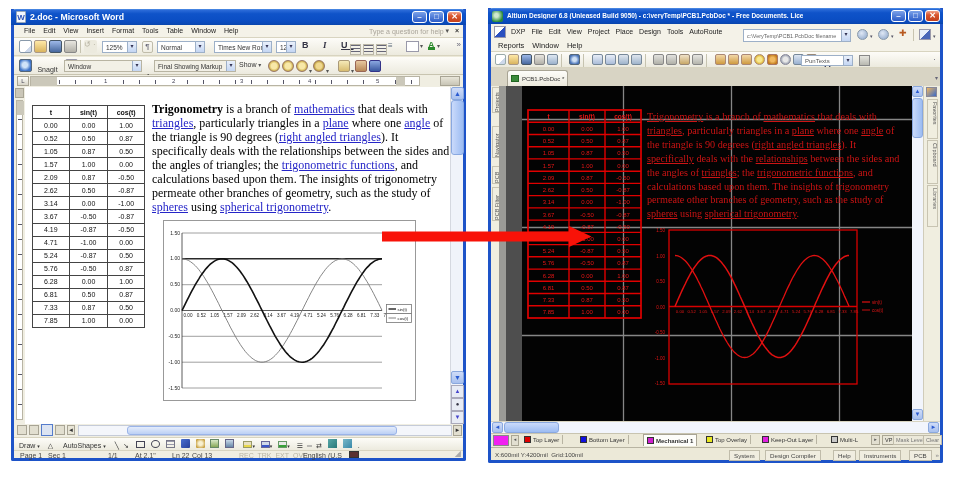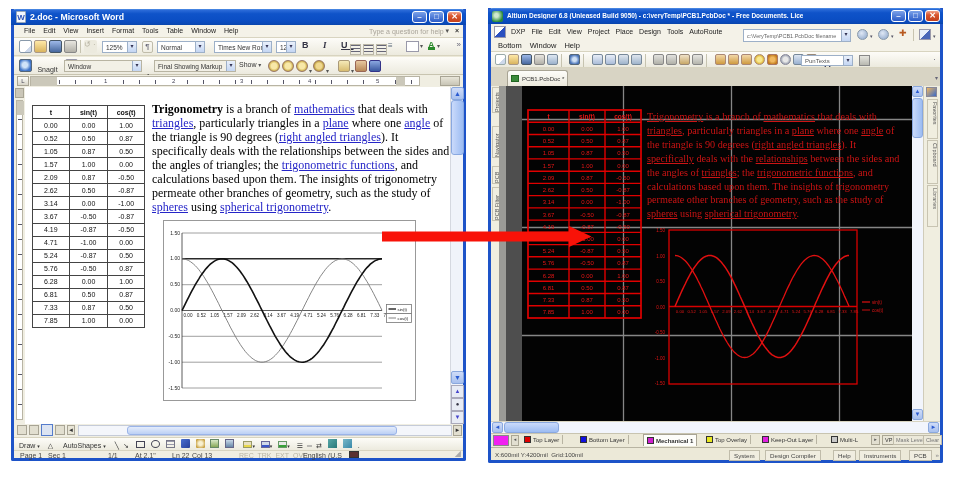--- a/index.html
+++ b/index.html
@@ -292,21 +292,21 @@
   <div class="tbar" id="atitle" style="height:16px;">
     <div class="abs" style="left:4px;top:3px;width:11px;height:11px;background:radial-gradient(circle at 40% 40%,#cfe8cf 20%,#2a8a3a 70%);border-radius:2px;"></div>
     <div class="abs" style="left:19px;top:4px;font-size:6.5px;font-weight:bold;white-space:nowrap;width:296px;overflow:hidden;">Altium Designer 6.8 (Unleased Build 9050) - c:\veryTemp\PCB1.PcbDoc * - Free Documents. Licensed to Li...</div>
     <div class="wbtn" style="right:37px;top:2px;width:15px;height:12px;font-size:8px;line-height:10px;">–</div>
     <div class="wbtn" style="right:20px;top:2px;width:15px;height:12px;font-size:8px;line-height:10px;">□</div>
     <div class="wbtn close" style="right:3px;top:2px;width:15px;height:12px;font-size:8px;line-height:10px;">✕</div>
   </div>
   <div id="amenu" class="abs" style="left:0;top:16px;width:449px;height:28px;background:#f4f2e8;border-bottom:1px solid #d8d4c0;font-size:7.5px;color:#222;">
     <div class="abs" style="left:3px;top:2px;width:12px;height:12px;background:linear-gradient(135deg,#fff 48%,#2a50c0 49%);border:1px solid #99a;"></div>
     <div class="abs" style="left:17px;top:4px;white-space:nowrap;font-size:7px;"><span class="mitem" style="margin:0 3px;">DXP</span><span class="mitem" style="margin:0 3px;">File</span><span class="mitem" style="margin:0 3px;">Edit</span><span class="mitem" style="margin:0 3px;">View</span><span class="mitem" style="margin:0 3px;">Project</span><span class="mitem" style="margin:0 3px;">Place</span><span class="mitem" style="margin:0 3px;">Design</span><span class="mitem" style="margin:0 3px;">Tools</span><span class="mitem" style="margin:0 3px;">AutoRoute</span></div>
-    <div class="abs" style="left:3px;top:17px;white-space:nowrap;"><span class="mitem" style="margin:0 4px;">Bottom</span><span class="mitem" style="margin:0 4px;">Window</span><span class="mitem" style="margin:0 4px;">Help</span></div>
+    <div class="abs" style="left:3px;top:17px;white-space:nowrap;"><span class="mitem" style="margin:0 4px;">Reports</span><span class="mitem" style="margin:0 4px;">Window</span><span class="mitem" style="margin:0 4px;">Help</span></div>
     <span class="combo" style="left:252px;top:5px;width:108px;height:13px;padding:3px 0 0 3px;font-size:5.5px;color:#666;">c:\VeryTemp\PCB1.PcbDoc filename<span class="da">▾</span></span>
     <span class="abs" style="left:366px;top:5px;width:11px;height:11px;border-radius:6px;background:radial-gradient(circle at 40% 35%,#dfe8f5,#8aa4c8);border:1px solid #89a;"></span>
     <span class="abs" style="left:379px;top:9px;font-size:5px;color:#556;">▾</span>
     <span class="abs" style="left:387px;top:5px;width:11px;height:11px;border-radius:6px;background:radial-gradient(circle at 40% 35%,#dfe8f5,#8aa4c8);border:1px solid #89a;"></span>
     <span class="abs" style="left:400px;top:9px;font-size:5px;color:#556;">▾</span>
     <span class="abs" style="left:408px;top:4px;font-size:9px;color:#b85a20;">✚</span>
     <span class="abs" style="left:422px;top:5px;height:12px;width:1px;background:#c8c4b0;"></span>
     <span class="abs" style="left:428px;top:5px;width:12px;height:11px;background:linear-gradient(135deg,#e8f0fa 48%,#4a68b8 49%);border:1px solid #99a;"></span>
     <span class="abs" style="left:442px;top:9px;font-size:5px;color:#556;">▾</span>
   </div>

